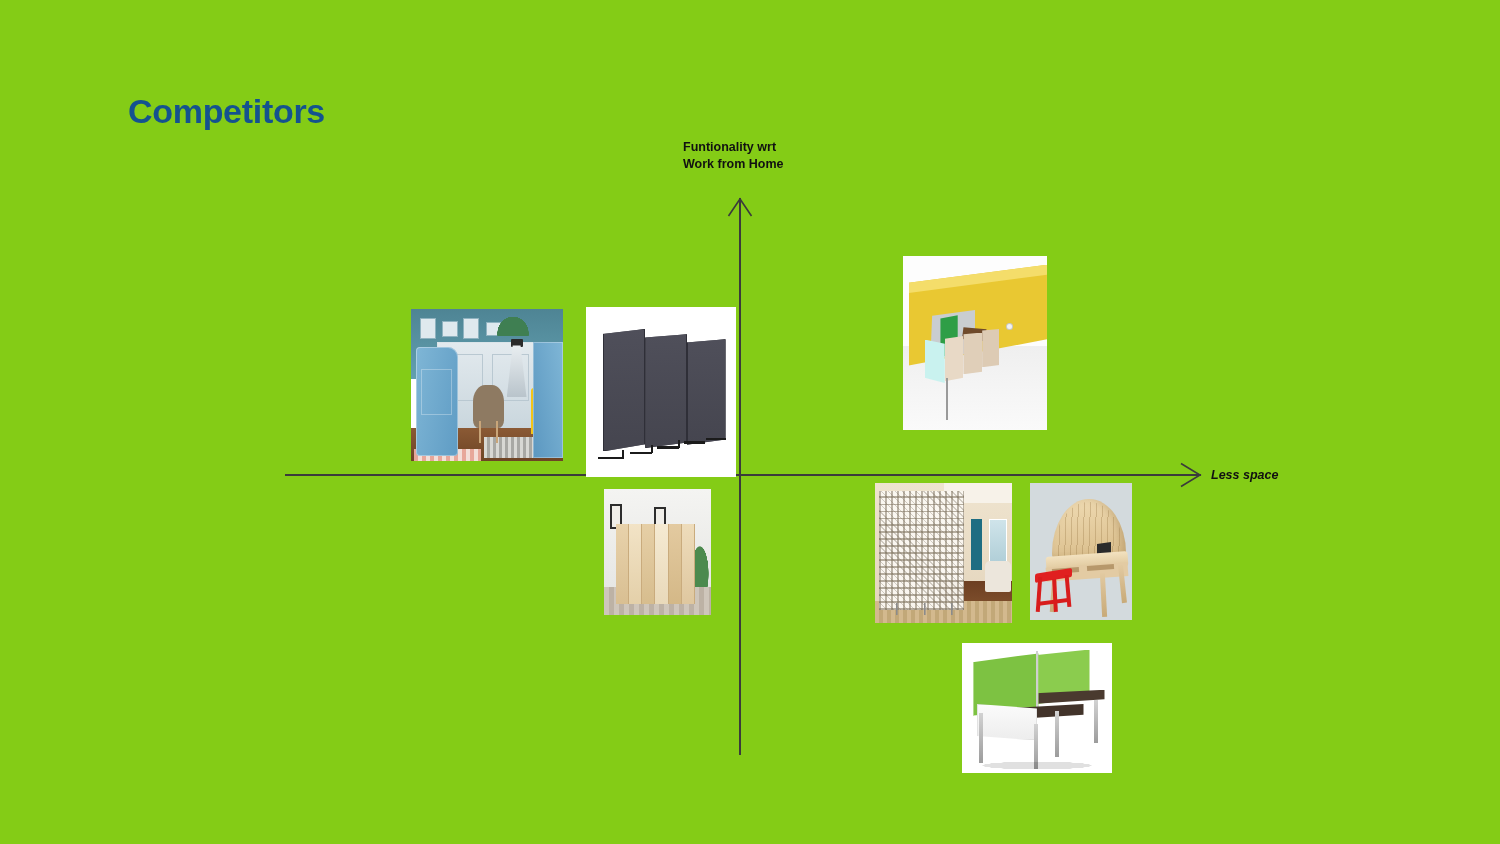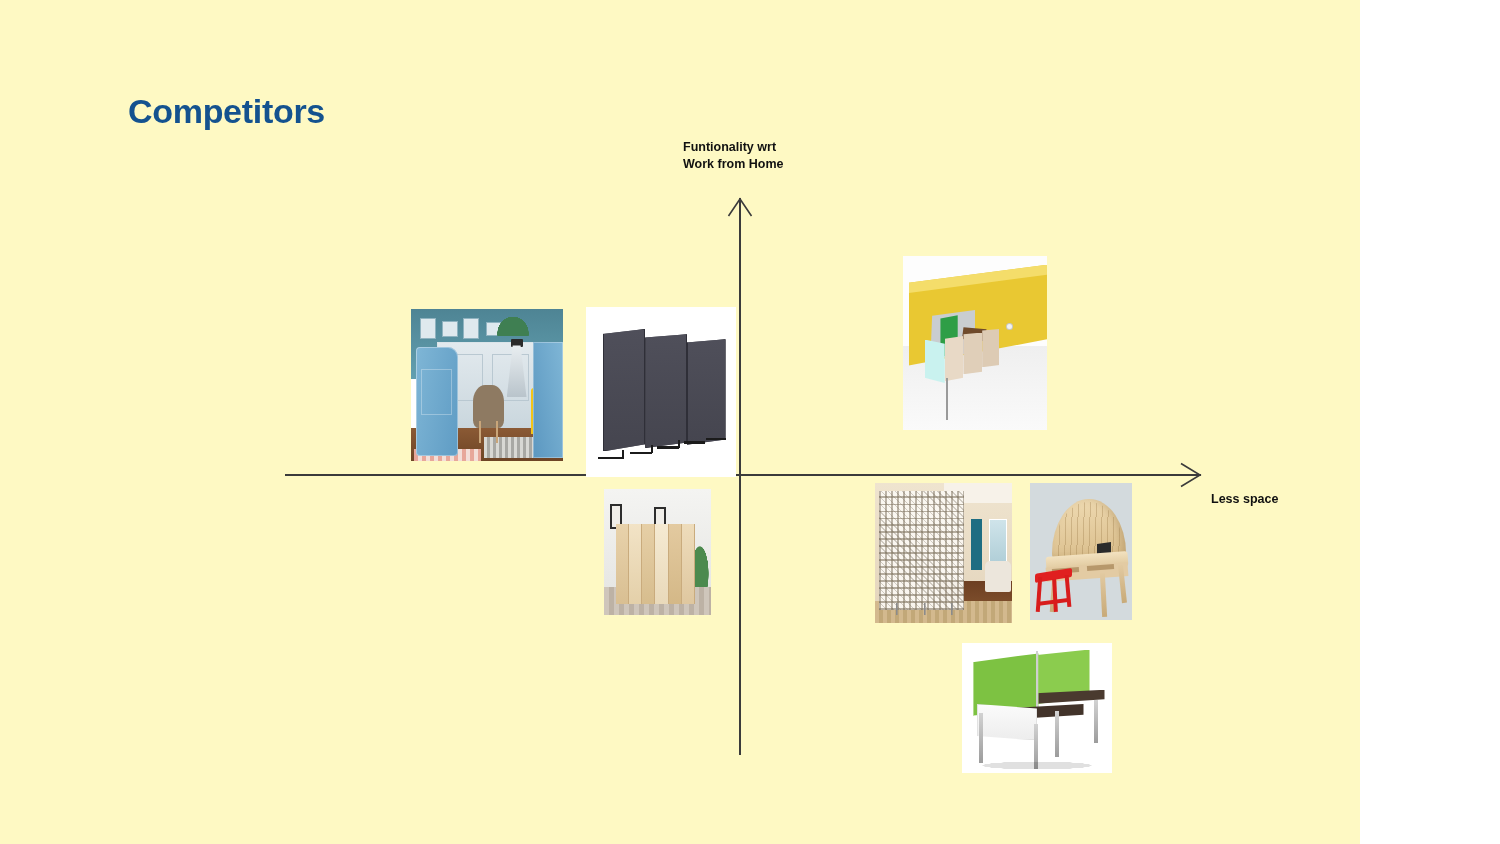--- a/index.html
+++ b/index.html
@@ -1,19 +1,19 @@
 <!DOCTYPE html>
 <html><head>
 <meta charset="utf-8">
 <style>
   * { margin:0; padding:0; box-sizing:border-box; }
   html,body { width:1500px; height:844px; background:#ffffff; overflow:hidden; }
   body { font-family:"Liberation Sans", sans-serif; }
 
-  #slide { position:relative; width:1360px; height:844px; background:#fef9c3; }
+  #slide { position:relative; width:1500px; height:844px; background:#84cc16; }
 
   
   #slide-title{
     position:absolute; left:128px; top:92px;
     font-size:34px; font-weight:bold; letter-spacing:-0.3px;
     color:#14528f; white-space:nowrap;
   }
 
   
   .axis-line{ position:absolute; background:#3b3b3b; }
@@ -22,21 +22,21 @@
 
   .arrowhead{ position:absolute; }
   #y-axis-arrow{ left:727px; top:197px; width:26px; height:20px; }
   #x-axis-arrow{ left:1180px; top:462px; width:22px; height:26px; }
 
   .axis-label{
     position:absolute; font-size:12.5px; font-weight:bold;
     color:#111; line-height:17px; white-space:nowrap;
   }
   #y-axis-label{ left:683px; top:139px; text-align:left; }
-  #x-axis-label{ left:1211px; top:491px; }
+  #x-axis-label{ left:1211px; top:467px;font-style:italic; }
 
   
   .img-card{ position:absolute; overflow:hidden; background:#fff; }
 
   
   #img-blue-booth{ left:411px; top:309px; width:152px; height:152px; }
   .bb-wall{ position:absolute; left:0; top:0; width:100%; height:46%;
             background:linear-gradient(#4e8494,#62a0b0); }
   .bb-panelwall{ position:absolute; left:17%; top:22%; width:66%; height:58%;
             background:linear-gradient(#e3eaee,#c9d6dd);

